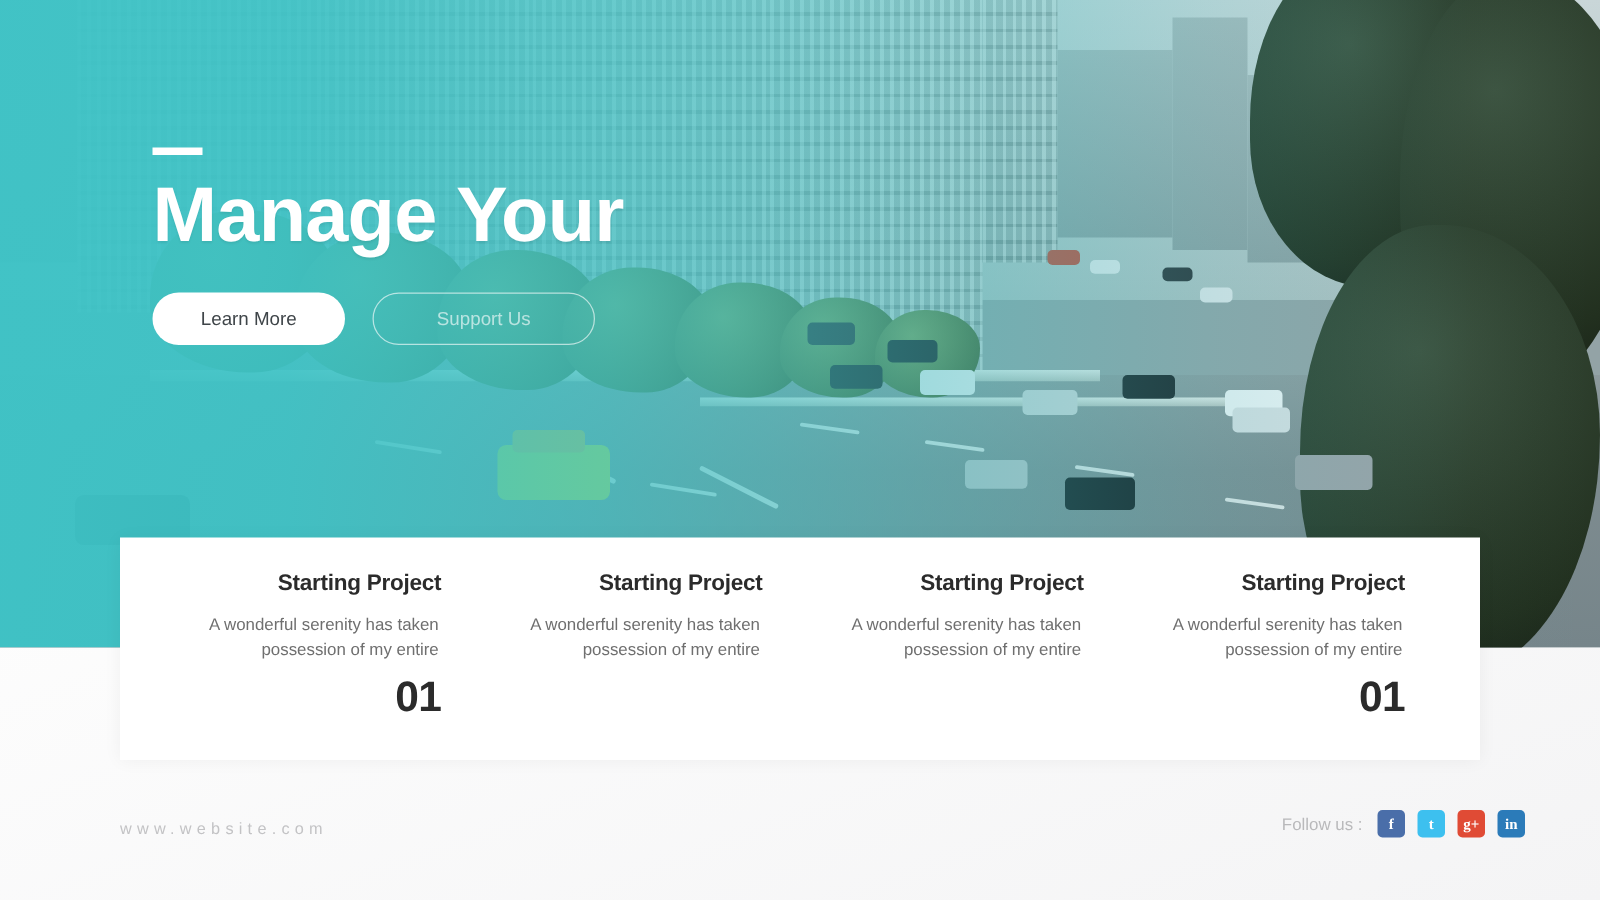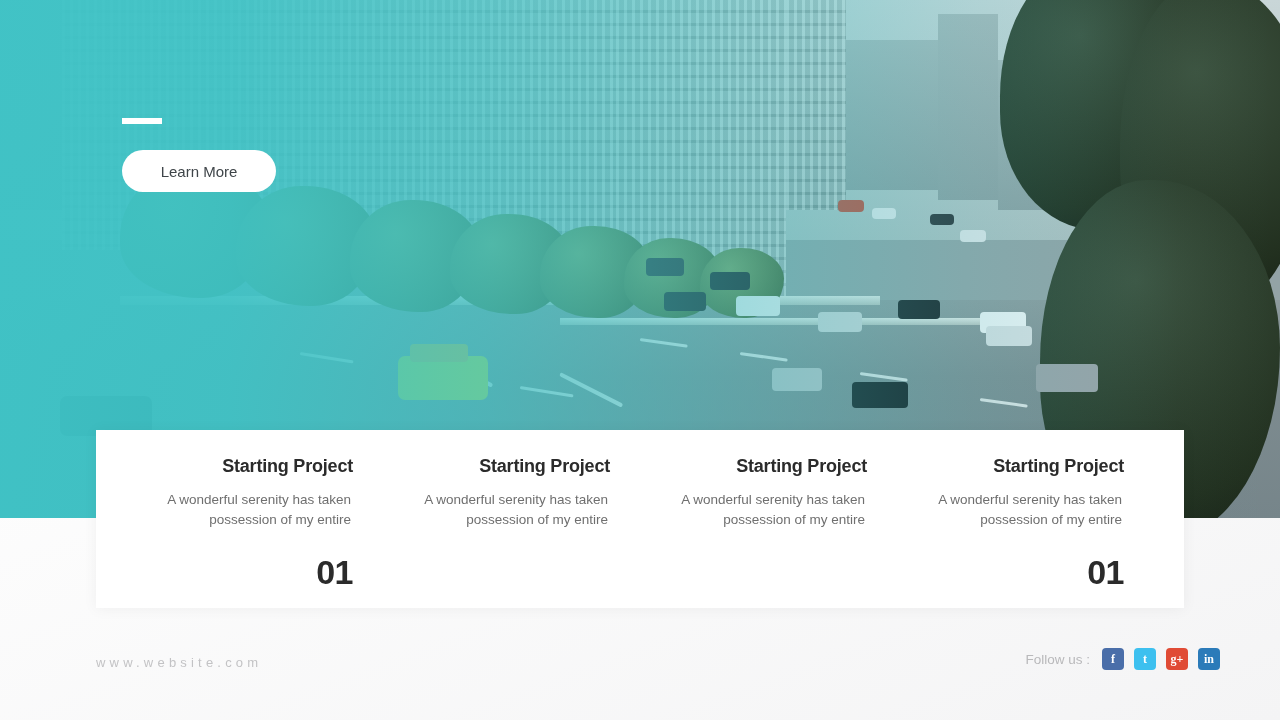--- a/index.html
+++ b/index.html
@@ -127,21 +127,21 @@
   .feature:first-child { padding-left:55px; }
   .feature-title {
     font-size:18px; font-weight:700; color:#2b2b2b;
     letter-spacing:-0.2px; margin-bottom:13px; white-space:nowrap;
   }
   .feature-desc {
     font-size:13.5px; color:#6f6f6f; line-height:20px;
     width:200px;
   }
   .feature-number {
-    margin-top:23px;
+    margin-top:9px;
     font-size:34px; font-weight:700; color:#2b2b2b;
     letter-spacing:-0.5px;
   }
 
   
   #footer {
     position:absolute; left:0; top:608px;
     width:1280px; height:112px;text-align:right;
   }
   #site-url {
@@ -230,23 +230,25 @@
       <div class="ph car" style="left:398px;top:356px;width:90px;height:44px;background:#c9d93a;border-radius:7px"></div>
       <div class="ph car" style="left:410px;top:344px;width:58px;height:18px;background:#d8b63f;border-radius:4px"></div>
       <div class="ph car" style="left:60px;top:396px;width:92px;height:40px;background:#2a3038;border-radius:7px"></div>
     </div>
 
     <div id="hero-overlay"></div>
 
     <div id="hero-content">
       <div id="accent-dash"></div>
       <h1 id="headline">
+        <span class="hl-line">Manage Your</span>
       </h1>
       <div id="hero-buttons">
         <div class="btn" id="btn-learn-more">Learn More</div>
+        <div class="btn" id="btn-support-us">Support Us</div>
       </div>
     </div>
   </div>
 
   <div id="feature-card">
     <div class="feature">
       <div class="feature-title">Starting Project</div>
       <div class="feature-desc">A wonderful serenity has taken possession of my entire</div>
       <div class="feature-number">01</div>
     </div>

